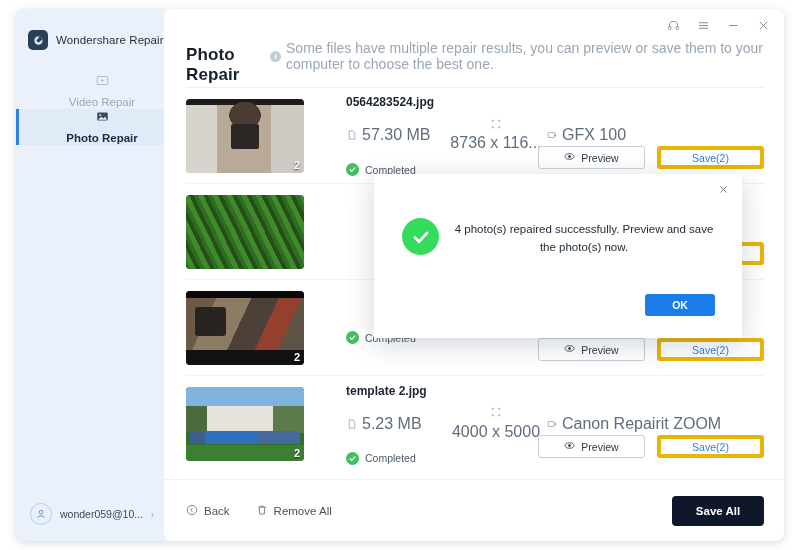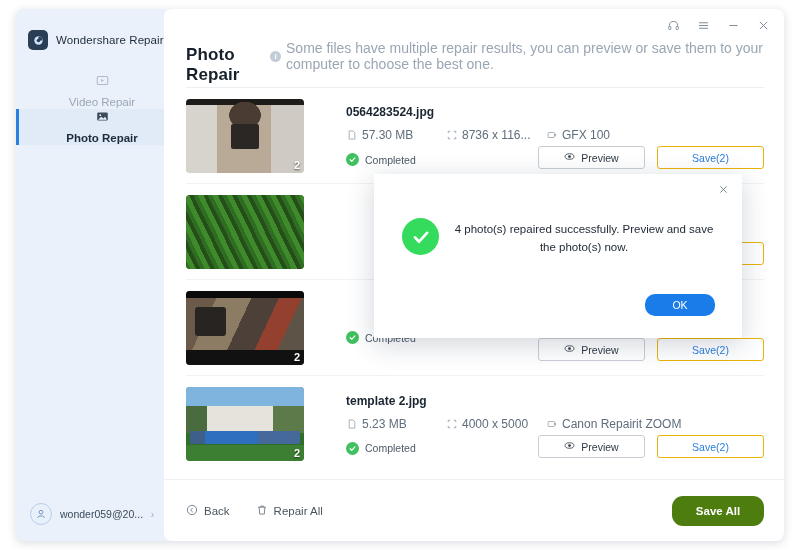--- a/index.html
+++ b/index.html
@@ -229,24 +229,24 @@
   .fname {
     font-size: 12px; font-weight: bold; color: #1a2531;
     margin-bottom: 9px;
   }
   .meta {
     display: flex; align-items: center;
     gap: 0; margin-bottom: 11px;
   }
   .meta-item {
     display: flex; align-items: center; gap: 5px;
-    font-size: 12px; color: #5f6d7c;
+    font-size: 16px; color: #5f6d7c;
   }
   .meta-item:nth-child(1){ width: 100px; }
-  .meta-item:nth-child(2){ width: 100px; }
+  .meta-item:nth-child(2){ width: 100px; flex-direction: column; }
   .mico { width: 11px; height: 11px; flex:0 0 11px; display:flex;align-items:center;justify-content:center; }
   .status {
     display: flex; align-items: center; gap: 6px;
     font-size: 10.5px; color: #4b5967;
   }
   .check {
     width: 13px; height: 13px; border-radius: 50%;
     background: #3ec15e;
     display: flex; align-items: center; justify-content: center;
     flex: 0 0 13px;
@@ -266,44 +266,44 @@
     cursor: pointer;
     background: #fff;
   }
   .btn-preview {
     width: 107px;
     border: 1px solid #c9ced5;
     color: #2f3a46;
   }
   .btn-save {
     width: 107px;
-    border: 1px solid #eab308;
+    border: 4px solid #eab308;
     color: #2b7fe0;
   }
 
   
   .footer {
     height: 62px;
     border-top: 1px solid #eef1f4;
     display: flex; align-items: center;
     padding: 0 20px 0 22px;
     gap: 26px;
   }
   .foot-link {
     display: flex; align-items: center; gap: 6px;
     font-size: 11.5px; color: #47545f;
     cursor: pointer;
   }
   .btn-saveall {
     margin-left: auto;
     width: 92px; height: 30px;
-    background: #4d7c0f;
+    background: #0f172a;
     color: #fff;
     font-size: 11.5px; font-weight: bold;
-    border-radius: 11px;
+    border-radius: 4px;
     display: flex; align-items: center; justify-content: center;
     cursor: pointer;
   }
 
   
   .modal {
     position: absolute;
     left: 210px; top: 165px;
     width: 368px; height: 164px;
     background: #fff;
@@ -332,22 +332,22 @@
     font-size: 11.5px; color: #222c38;
     line-height: 1.55;
     padding-top: 3px;
     text-align: center;
   }
   .modal-ok {
     position: absolute;
     right: 27px; bottom: 22px;
     width: 70px; height: 22px;
     background: #1a7ce8; color: #fff;
-    font-size: 10.5px; font-weight: normal;
-    border-radius: 10px;
+    font-size: 10.5px; font-weight: bold;
+    border-radius: 3px;
     display: flex; align-items: center; justify-content: center;
     cursor: pointer;
   }
 </style>
 </head>
 <body>
 
 <div id="app">
   <div class="window">
 
@@ -385,21 +385,21 @@
         </div>
       </div>
 
       <div class="account">
         <span class="avatar">
           <svg width="12" height="12" viewBox="0 0 16 16">
               <circle cx="8" cy="5.6" r="2.5" fill="none" stroke="#6f93bd" stroke-width="1.3"></circle>
               <path d="M3.4 13 C3.8 9.8 12.2 9.8 12.6 13" fill="none" stroke="#6f93bd" stroke-width="1.3"></path>
             </svg>
         </span>
-        <span class="account-name">wonder059@20...</span>
+        <span class="account-name">wonder059@10...</span>
         <span class="account-chev">›</span>
       </div>
     </div>
 
     <div class="main">
 
       <div class="titlebar">
         <span class="tb-btn">
           <svg width="13" height="13" viewBox="0 0 16 16">
               <path d="M3 9.5 V8 a5 5 0 0 1 10 0 v1.5" fill="none" stroke="#7e8b99" stroke-width="1.2"></path>
@@ -624,21 +624,21 @@
           <span>Back</span>
         </div>
         <div class="foot-link">
           <span><svg width="12" height="12" viewBox="0 0 16 16">
                 <g fill="none" stroke="#6d7a86" stroke-width="1.2">
                   <path d="M2.8 4.2 h10.4"></path>
                   <path d="M6.2 4.2 V2.8 h3.6 v1.4"></path>
                   <path d="M4.2 4.2 l.7 9.2 h6.2 l.7 -9.2"></path>
                 </g>
               </svg></span>
-          <span>Repair All</span>
+          <span>Remove All</span>
         </div>
         <div class="btn-saveall">Save All</div>
       </div>
 
       <div class="modal">
         <div class="modal-close">
           <svg width="11" height="11" viewBox="0 0 16 16">
               <g stroke="#6b7883" stroke-width="1.3">
                 <line x1="3.5" y1="3.5" x2="12.5" y2="12.5"></line>
                 <line x1="12.5" y1="3.5" x2="3.5" y2="12.5"></line>

